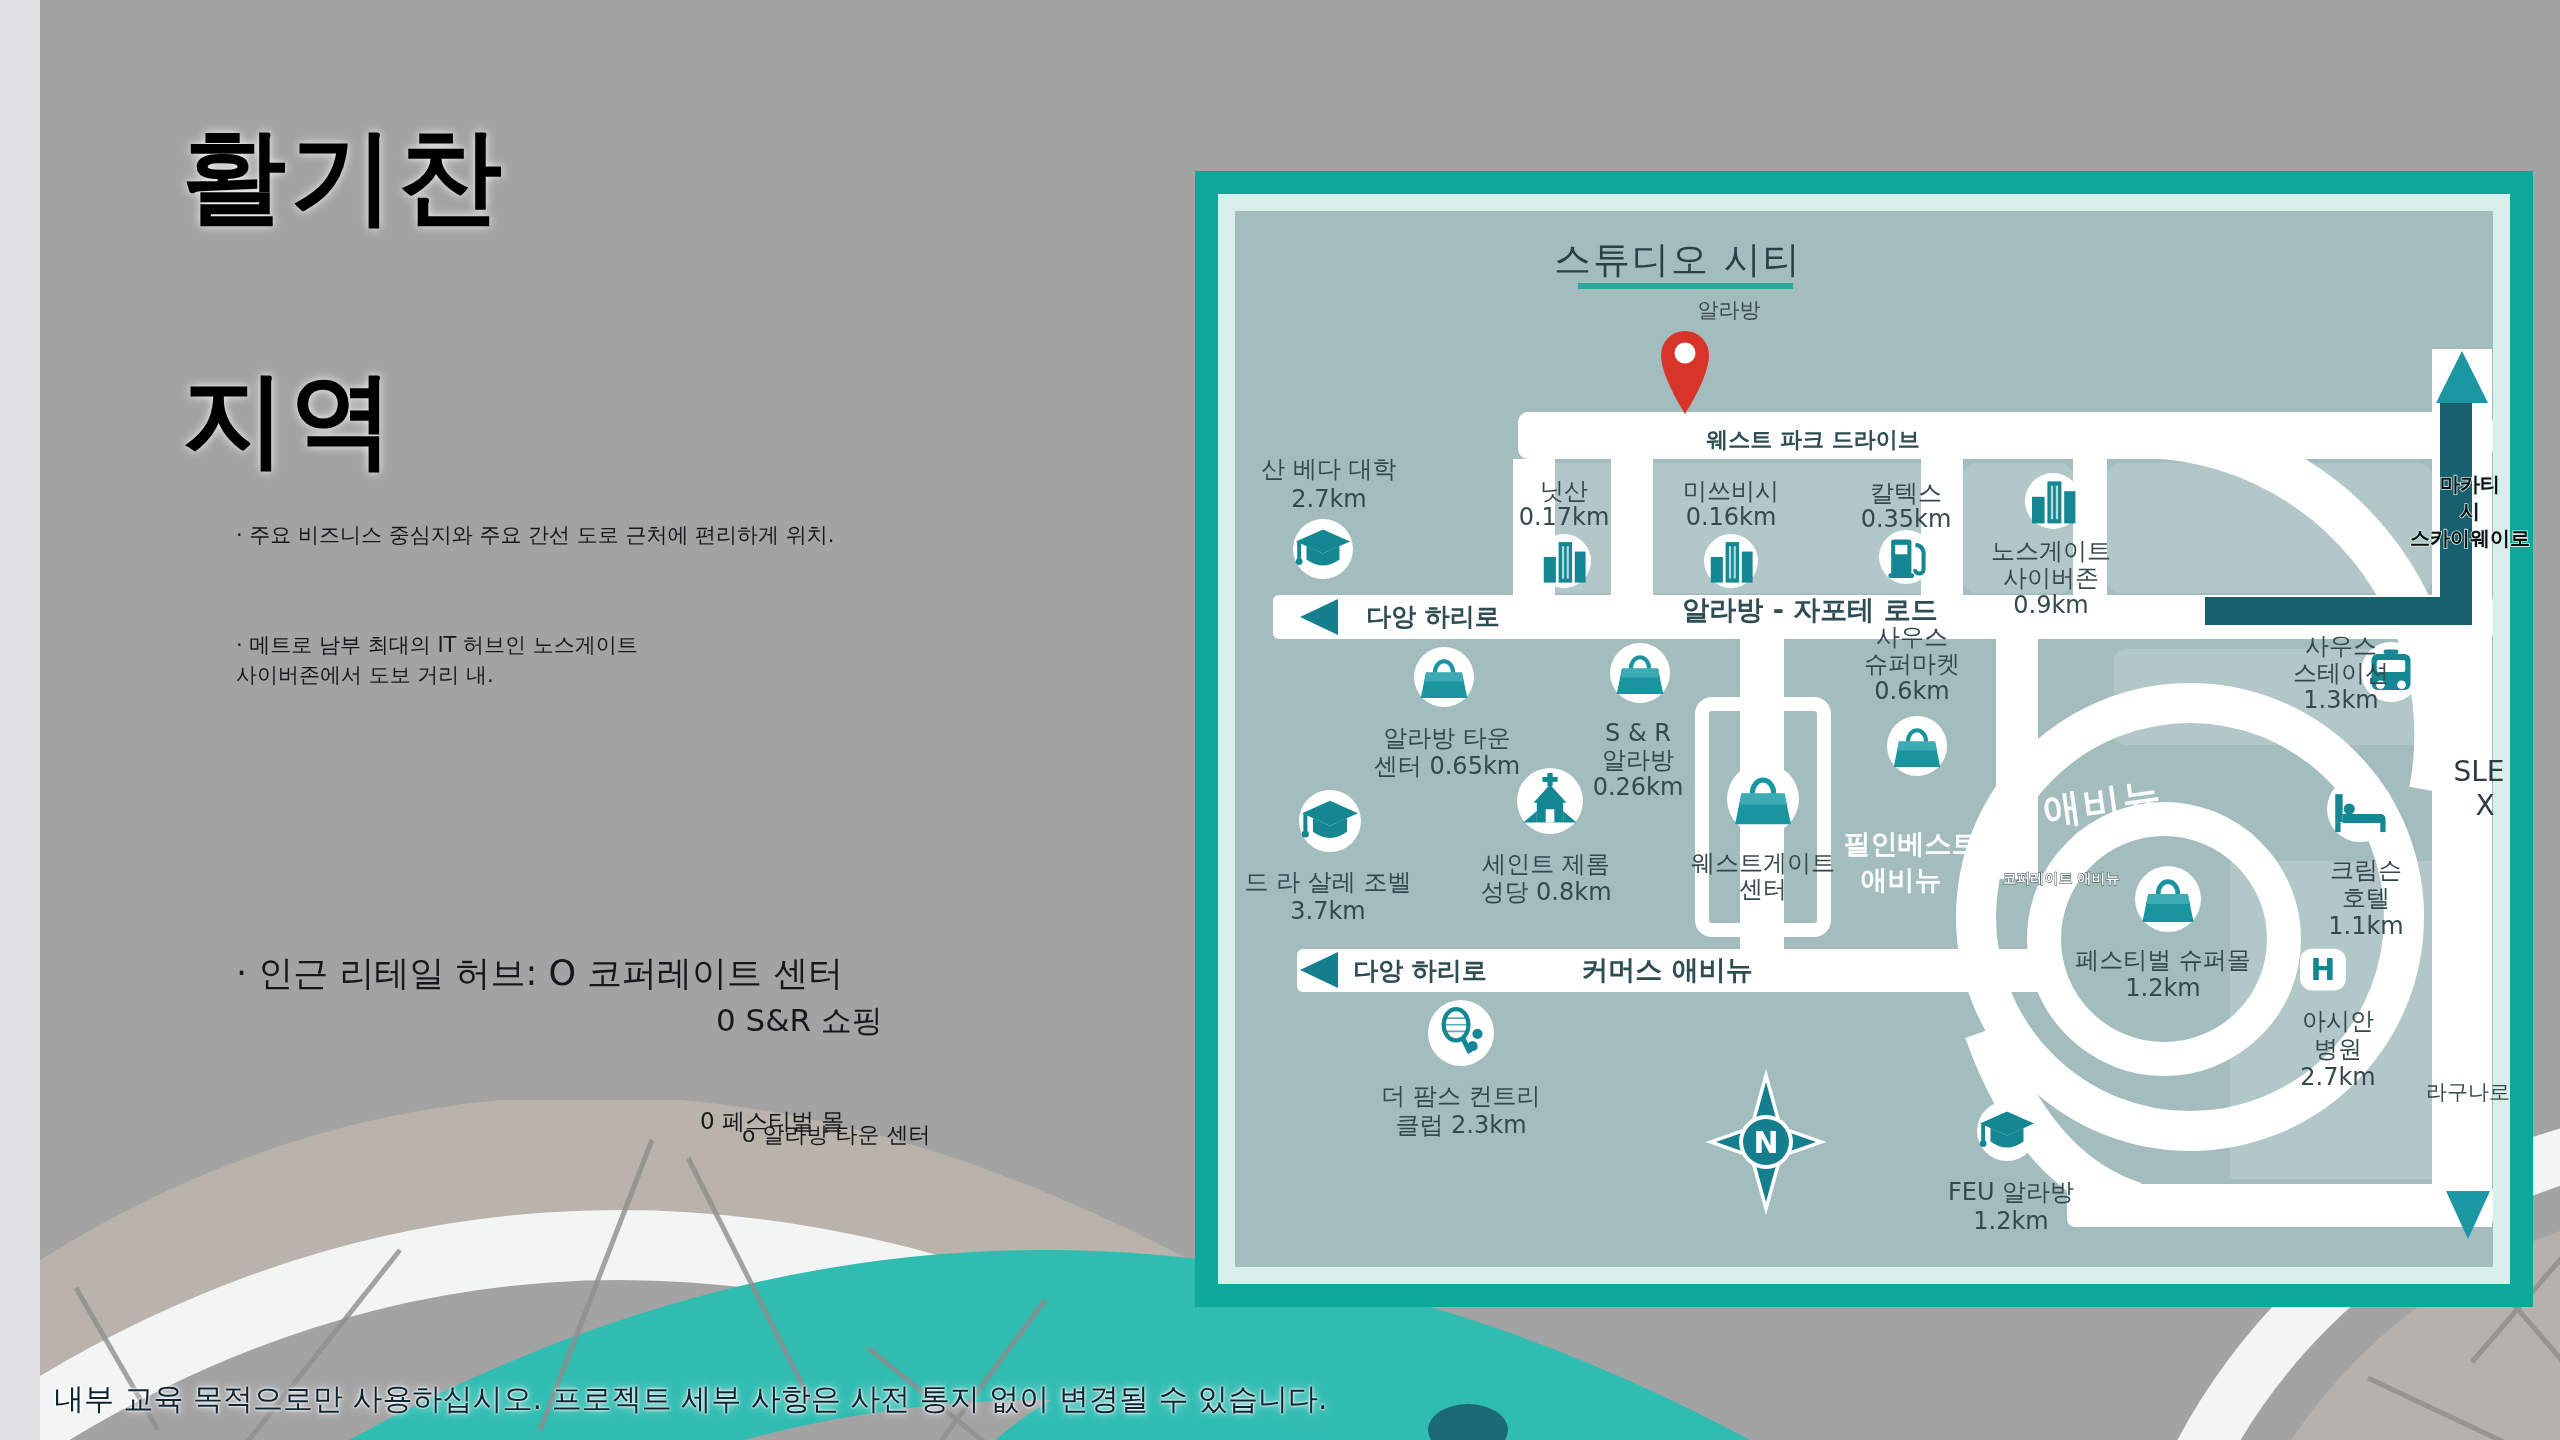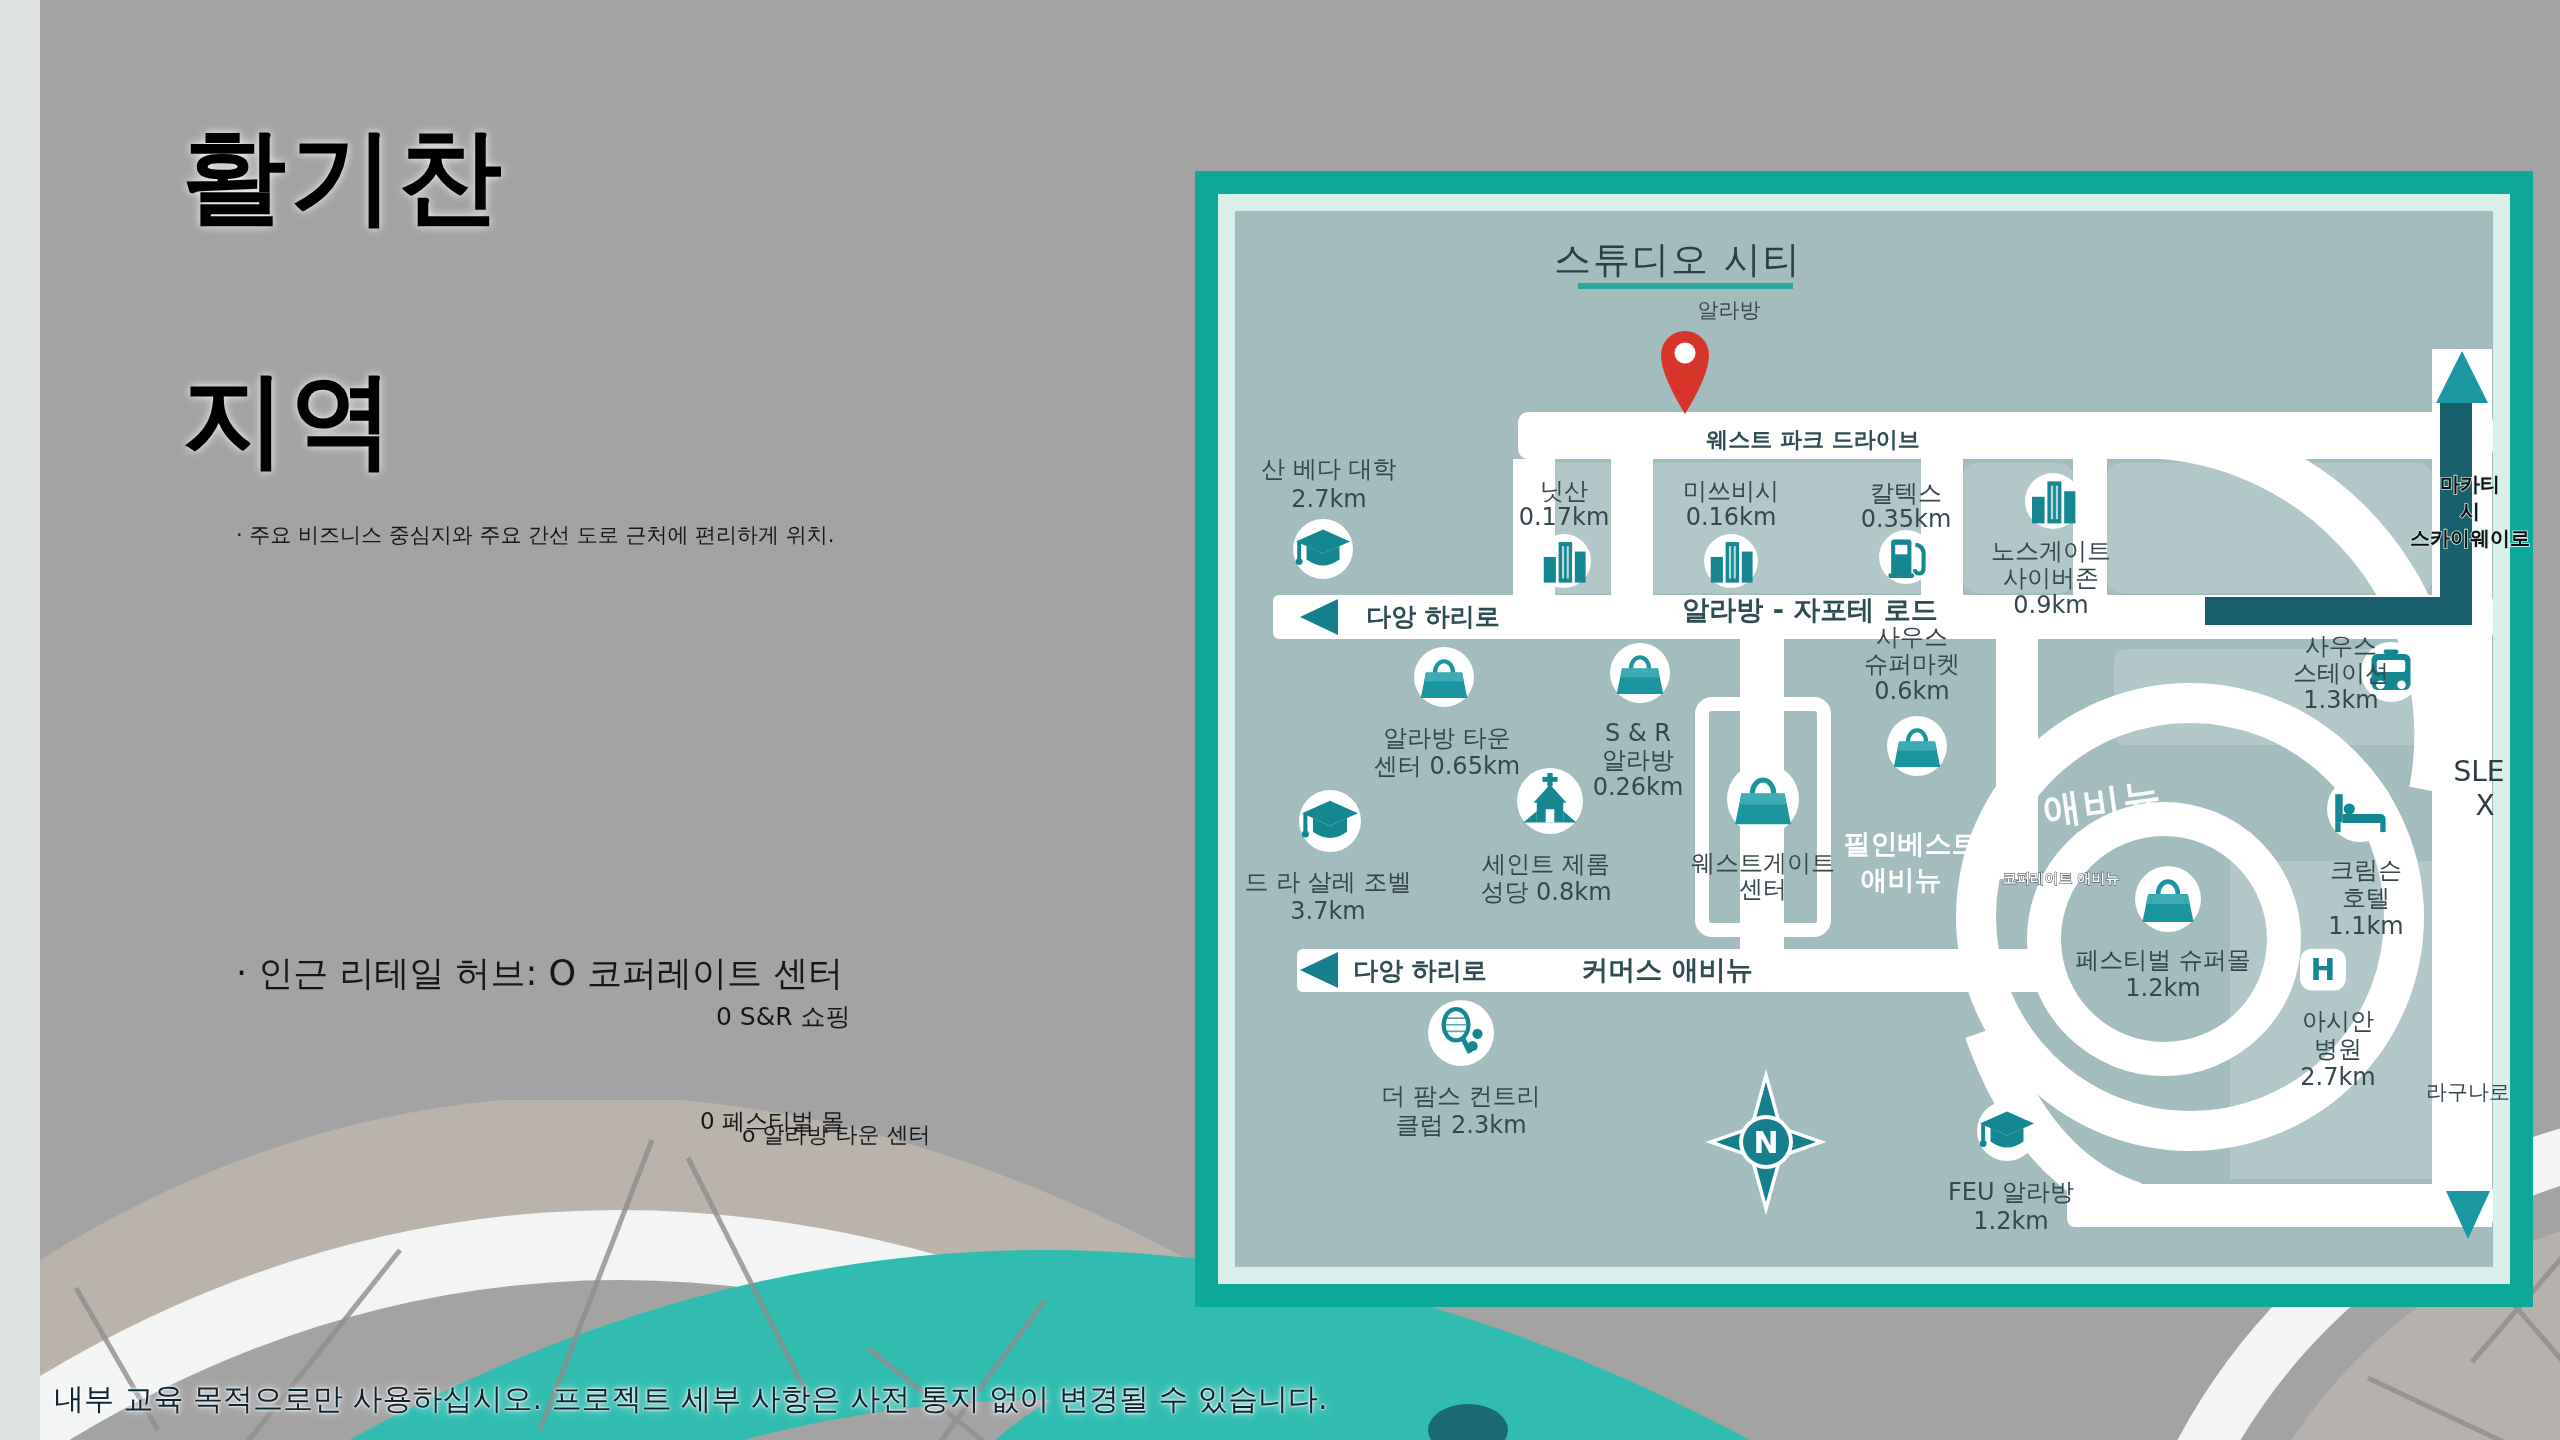--- a/index.html
+++ b/index.html
@@ -41,23 +41,25 @@
       <line x1="2408" y1="128" x2="2556" y2="300"></line>
       <line x1="2556" y1="118" x2="2432" y2="262"></line>
       <line x1="2328" y1="278" x2="2470" y2="345"></line>
     </g>
   </svg>
 
   <div class="title-line" style="top:108px">활기찬</div>
   <div class="title-line" style="top:351px">지역</div>
 
   <div class="bullet" style="top:520px;width:1000px">· 주요 비즈니스 중심지와 주요 간선 도로 근처에 편리하게 위치.</div>
+  <div class="bullet" style="top:630px;width:1000px">· 메트로 남부 최대의 IT 허브인 노스게이트
+사이버존에서 도보 거리 내.</div>
   <div class="bullet" style="top:948px;width:1050px;font-size:35px">· 인근 리테일 허브: O 코퍼레이트 센터</div>
 
-  <div class="subitem" style="left:676px;top:1000px;font-size:25px">0 S&amp;R 쇼핑</div>
+  <div class="subitem" style="left:676px;top:1000px;font-size:31px">0 S&amp;R 쇼핑</div>
   <div class="subitem" style="left:660px;top:1106px;font-size:23px">0 페스티벌 몰</div>
   <div class="subitem" style="left:702px;top:1120px;font-size:22px">o 알라방 타운 센터</div>
 
   <svg class="abs" style="left:1155px;top:171px" width="1338" height="1136" viewBox="0 0 1338 1136">
 
     <rect x="0" y="0" width="1338" height="1136" fill="#0ca89a"></rect>
     <rect x="23" y="23" width="1292" height="1090" fill="#d9efe9"></rect>
     <rect x="40" y="40" width="1258" height="1056" fill="#a3bdbf"></rect>
 
     <g fill="#b1c7c8">

